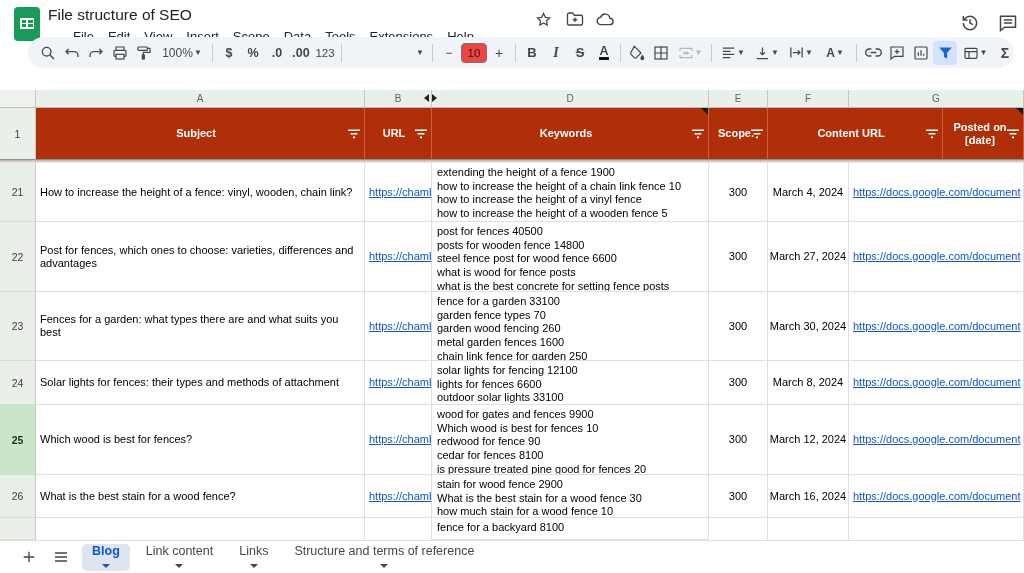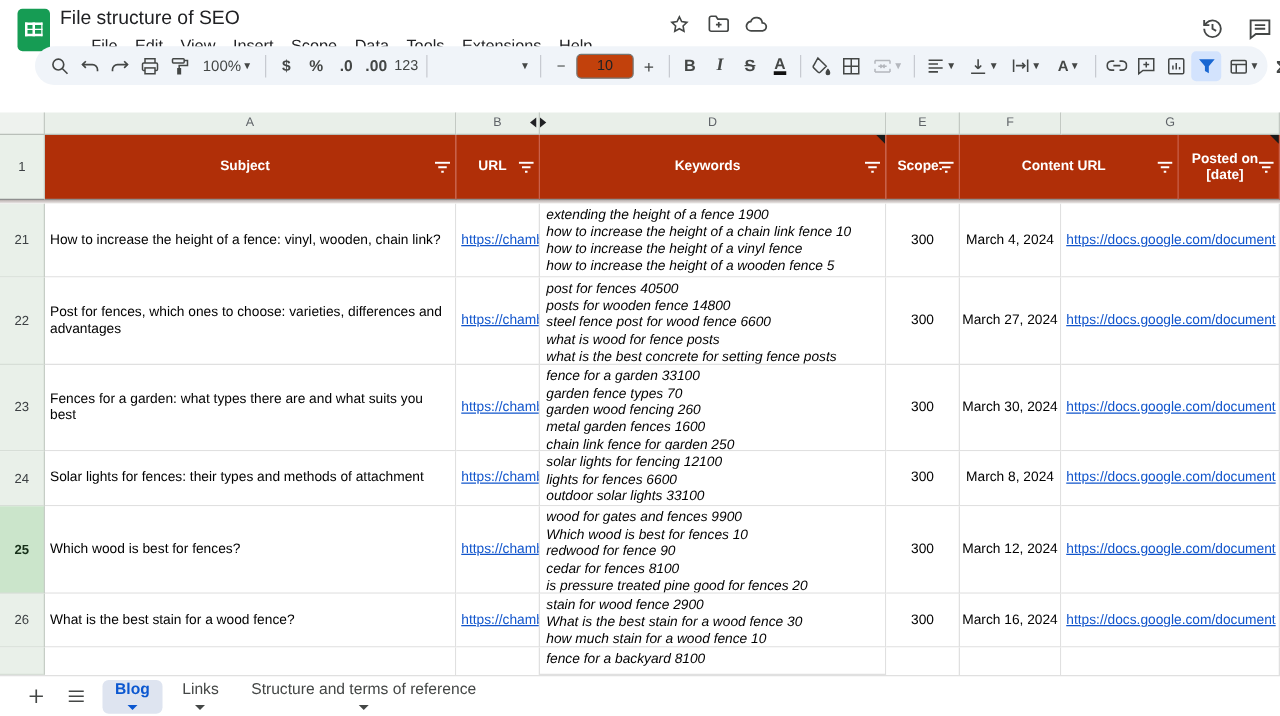--- a/index.html
+++ b/index.html
@@ -19,42 +19,42 @@
   .top-right-ico { position:absolute; top:10px; width:26px; height:26px; display:flex; align-items:center; justify-content:center; color:#444746; }
 
   
   .toolbar { position:absolute; left:28px; top:37px; width:986px; height:31px; background:#f0f4f9; border-radius:18px; display:flex; align-items:center; padding:0 8px; }
   .tbi { min-width:24px; height:24px; display:flex; align-items:center; justify-content:center; color:#444746; font-size:12px; border-radius:4px; flex-shrink:0; }
   .tbi svg { display:block; }
   .tb-sep { width:1px; height:18px; background:#c7cad1; margin:0 4px; flex-shrink:0; }
   .tb-caret { font-size:8px; color:#444746; margin-left:1px; }
   .tb-text { font-weight:bold; font-size:12.5px; }
   .fontbox { width:82px; height:22px; display:flex; align-items:center; justify-content:flex-end; padding-right:4px; }
-  .sizebox { width:46px; height:20px; border:1px solid #747775; border-radius:4px; display:flex; align-items:center; justify-content:center; font-size:11.5px; color:#202124; background:#c2410c; }
+  .sizebox { width:26px; height:20px; border:1px solid #747775; border-radius:4px; display:flex; align-items:center; justify-content:center; font-size:11.5px; color:#202124; background:#ef4444; }
   .tbi.active { background:#d3e3fd; }
   .tbi.disabled { color:#b4b7bd; }
   .u-red { border-bottom:3px solid #111; padding-bottom:0px; line-height:11px; }
 
   
   .gridwrap { position:absolute; left:0; top:90px; width:1024px; height:450px; background:#fff; }
   .colstrip { position:absolute; left:0; top:0; width:1024px; height:18px; display:flex; }
   .colstrip .cell { height:18px; background:#e9efe9; border-right:1px solid #c3c9c3; border-bottom:1px solid #b9bfb9; display:flex; align-items:center; justify-content:center; font-size:10px; color:#5f6368; }
   .colstrip .corner { background:#eef2ee; }
   .hidden-col { position:absolute; left:424px; top:4px; display:flex; gap:3px; }
   .tri-l { width:0; height:0; border-top:4px solid transparent; border-bottom:4px solid transparent; border-right:5px solid #202124; }
   .tri-r { width:0; height:0; border-top:4px solid transparent; border-bottom:4px solid transparent; border-left:5px solid #202124; }
 
   .rowflex { position:absolute; left:0; display:flex; width:1024px; }
   .rh { width:36px; flex-shrink:0; background:#e9f0e9; border-right:1px solid #c6cdc6; border-bottom:1px solid #d7ded7; display:flex; align-items:center; justify-content:center; font-size:10.5px; color:#3c4043; }
   .rh.sel { background:#cbe5cb; font-weight:bold; color:#17301a; }
   .c { border-right:1px solid #e0e0e0; border-bottom:1px solid #e0e0e0; overflow:hidden; background:#fff; position:relative; }
   .ca { width:329px; } .cb { width:67px; } .cd { width:277px; } .ce { width:59px; } .cf { width:81px; } .cg { flex:1; }
   .cell-mid { display:flex; align-items:center; padding:13px 4px; font-size:11px; color:#000; line-height:13px; }
   .cell-ctr { justify-content:center; }
-  .kw { padding:3px 4px 14px 5px; font-size:11px; line-height:13.7px; color:#000; white-space:pre-line;font-style:italic; }
+  .kw { padding:3px 4px 14px 5px; font-size:11px; line-height:13.7px; color:#000; white-space:pre-line; }
   a.cl { color:#1155cc; text-decoration:underline; font-size:11px; white-space:nowrap; }
 
   
   .hdrrow { top:18px; height:52px; }
   .hc { background:#b02f08; border-right:1px solid #c9604a; border-bottom:1px solid #8f8f8f; color:#fff; display:flex; align-items:center; justify-content:center; font-size:11px; font-weight:bold; position:relative; text-align:center; line-height:13px; }
   .hc .lbl { padding:0 14px 0 6px; }
   .fun { position:absolute; right:4px; top:50%; margin-top:-5px; }
   .note { position:absolute; right:0; top:0; width:0; height:0; border-top:7px solid #1a1a1a; border-left:7px solid transparent; }
   .rh1 { background:#e9f0e9; border-bottom:1px solid #8f8f8f; }
   .frozen-shadow { position:absolute; left:0; top:70px; width:1024px; height:3px; background:linear-gradient(#b9b0ae,#f2efee); }
@@ -451,20 +451,24 @@
     <div class="bb-ico" style="margin-left:2px">
       <svg width="16" height="14" viewBox="0 0 24 20" fill="none" stroke="#444746" stroke-width="2">
           <path d="M3 4h18M3 10h18M3 16h18"></path>
         </svg>
     </div>
     <div class="sheettab active">
       <span>Blog</span>
         <span class="caret"></span>
     </div>
     <div class="sheettab">
+      <span>Link content</span>
+        <span class="caret"></span>
+    </div>
+    <div class="sheettab">
       <span>Links</span>
         <span class="caret"></span>
     </div>
     <div class="sheettab">
       <span>Structure and terms of reference</span>
         <span class="caret"></span>
     </div>
   </div>
 
 </div>

